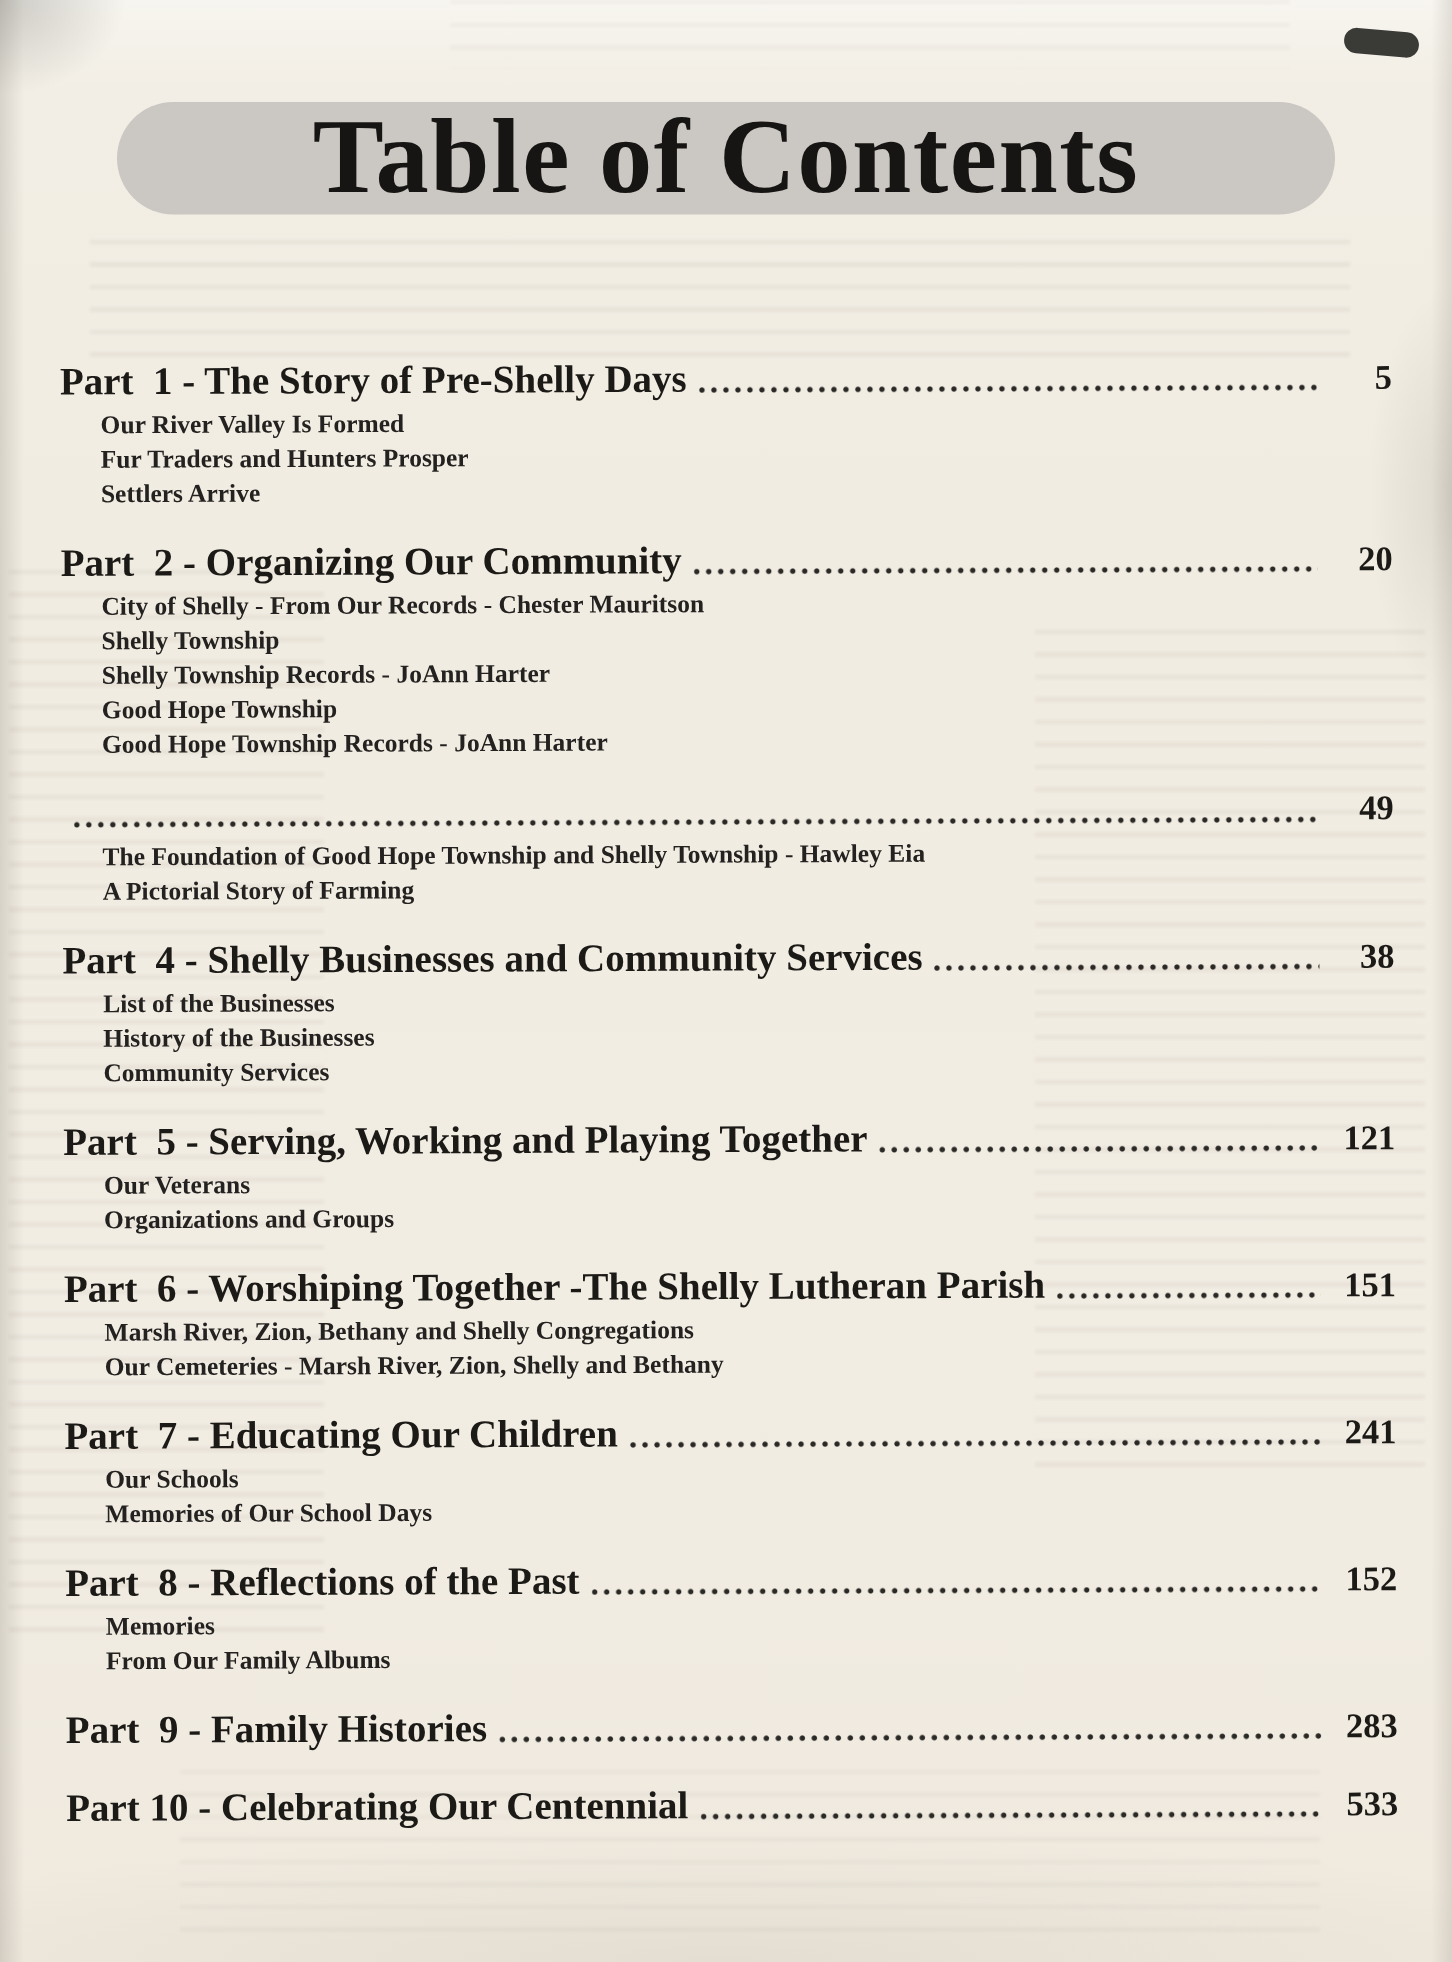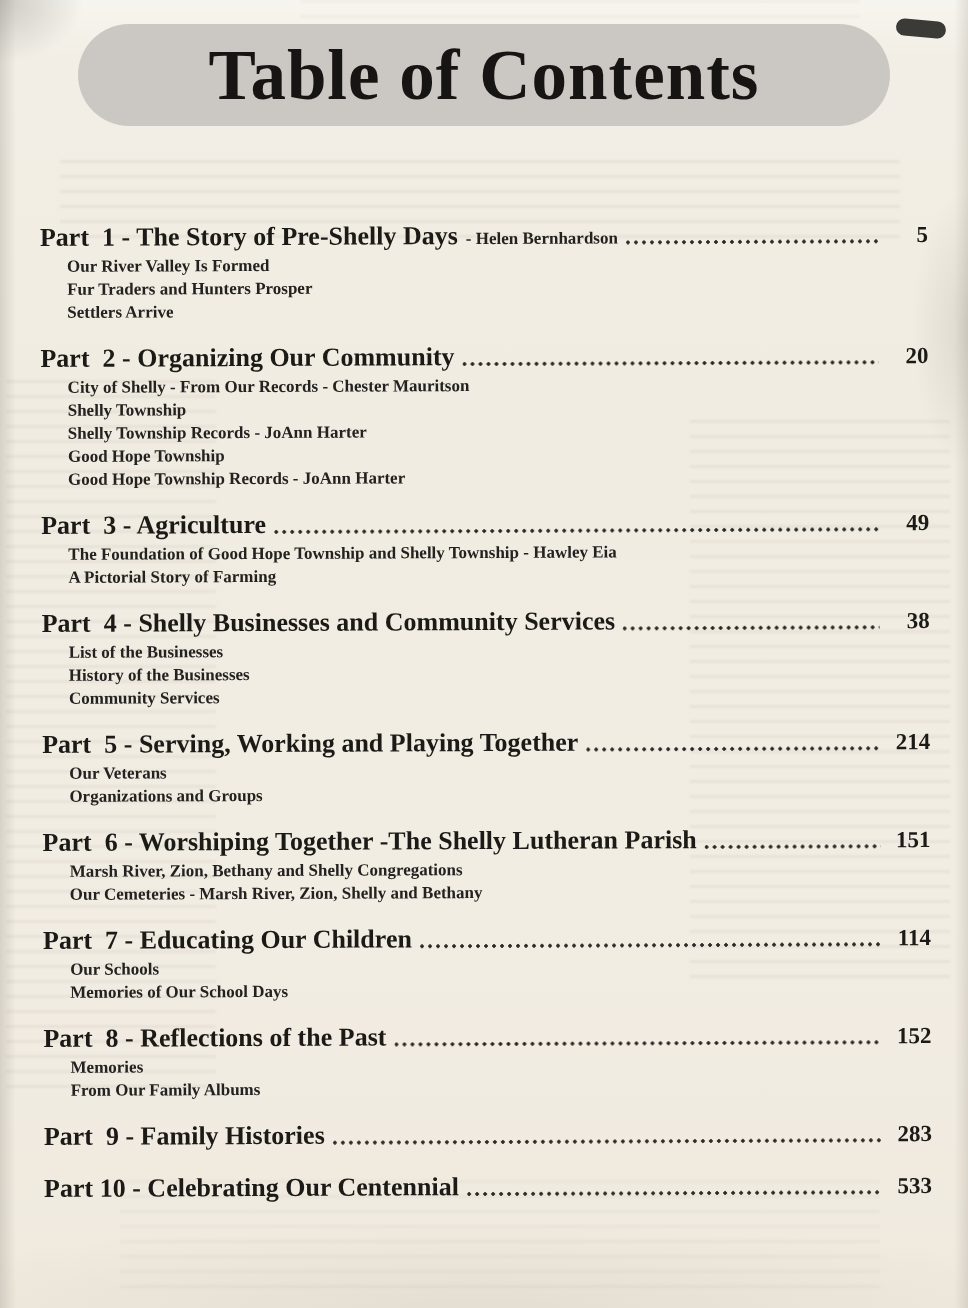--- a/index.html
+++ b/index.html
@@ -45,23 +45,23 @@
   }
   .bleed-top     { left: 60px;  top: 160px;  width: 840px; height: 80px;  }
   .bleed-right   { left: 690px; top: 420px;  width: 260px; height: 560px; }
   .bleed-left    { left: 6px;   top: 380px;  width: 210px; height: 720px; }
   .bleed-bottom  { left: 120px; top: 1180px; width: 760px; height: 120px; opacity: 0.55; }
   .bleed-header  { left: 300px; top: 0px;    width: 560px; height: 46px;  opacity: 0.5; }
 
   
   .title-box {
     position: relative;
-    margin: 24px auto 0 auto;
+    margin: 68px auto 0 auto;
     width: 812px;
-    height: 102px;
+    height: 75px;
     border-radius: 52px;
     background: radial-gradient(ellipse 90% 140% at 50% 50%, #cbc8c3 60%, #c2bfba 85%, rgba(194,191,186,0.55));
     display: flex;
     align-items: center;
     justify-content: center;
   }
   .title-box h1 {
     margin: 0;
     font-size: 71px;
     font-weight: 700;
@@ -139,21 +139,20 @@
 <div class="artifact corner-mark"></div>
 
 <div class="title-box">
   <h1>Table of Contents</h1>
 </div>
 
 <div class="toc" id="toc">
     <div class="toc-entry">
       <div class="toc-heading">
         <span class="toc-label">Part  1 - The Story of Pre-Shelly Days</span>
-        <span class="toc-author">- Helen Bernhardson</span>
         <span class="leader"></span>
         <span class="pgnum">5</span>
       </div>
       <div class="subitem">Our River Valley Is Formed</div>
       <div class="subitem">Fur Traders and Hunters Prosper</div>
       <div class="subitem">Settlers Arrive</div>
     </div>
     <div class="toc-entry">
       <div class="toc-heading">
         <span class="toc-label">Part  2 - Organizing Our Community</span>
@@ -161,60 +160,59 @@
         <span class="pgnum">20</span>
       </div>
       <div class="subitem">City of Shelly - From Our Records - Chester Mauritson</div>
       <div class="subitem">Shelly Township</div>
       <div class="subitem">Shelly Township Records - JoAnn Harter</div>
       <div class="subitem">Good Hope Township</div>
       <div class="subitem">Good Hope Township Records - JoAnn Harter</div>
     </div>
     <div class="toc-entry">
       <div class="toc-heading">
-        <span class="toc-label">Part  3 - Agriculture</span>
         <span class="leader"></span>
         <span class="pgnum">49</span>
       </div>
       <div class="subitem">The Foundation of Good Hope Township and Shelly Township - Hawley Eia</div>
       <div class="subitem">A Pictorial Story of Farming</div>
     </div>
     <div class="toc-entry">
       <div class="toc-heading">
         <span class="toc-label">Part  4 - Shelly Businesses and Community Services</span>
         <span class="leader"></span>
         <span class="pgnum">38</span>
       </div>
       <div class="subitem">List of the Businesses</div>
       <div class="subitem">History of the Businesses</div>
       <div class="subitem">Community Services</div>
     </div>
     <div class="toc-entry">
       <div class="toc-heading">
         <span class="toc-label">Part  5 - Serving, Working and Playing Together</span>
         <span class="leader"></span>
-        <span class="pgnum">214</span>
+        <span class="pgnum">121</span>
       </div>
       <div class="subitem">Our Veterans</div>
       <div class="subitem">Organizations and Groups</div>
     </div>
     <div class="toc-entry">
       <div class="toc-heading">
         <span class="toc-label">Part  6 - Worshiping Together -The Shelly Lutheran Parish</span>
         <span class="leader"></span>
         <span class="pgnum">151</span>
       </div>
       <div class="subitem">Marsh River, Zion, Bethany and Shelly Congregations</div>
       <div class="subitem">Our Cemeteries - Marsh River, Zion, Shelly and Bethany</div>
     </div>
     <div class="toc-entry">
       <div class="toc-heading">
         <span class="toc-label">Part  7 - Educating Our Children</span>
         <span class="leader"></span>
-        <span class="pgnum">114</span>
+        <span class="pgnum">241</span>
       </div>
       <div class="subitem">Our Schools</div>
       <div class="subitem">Memories of Our School Days</div>
     </div>
     <div class="toc-entry">
       <div class="toc-heading">
         <span class="toc-label">Part  8 - Reflections of the Past</span>
         <span class="leader"></span>
         <span class="pgnum">152</span>
       </div>

